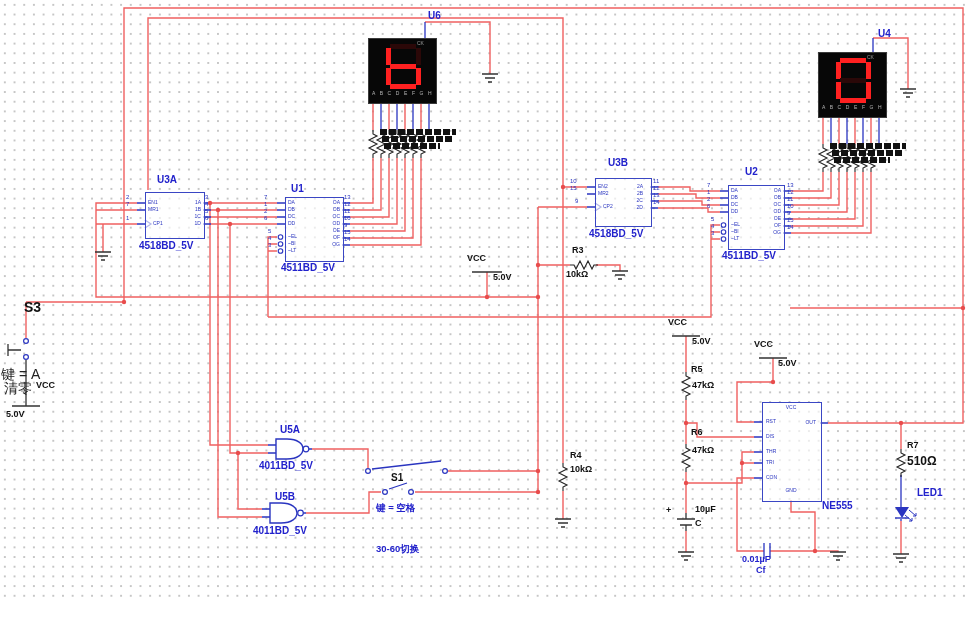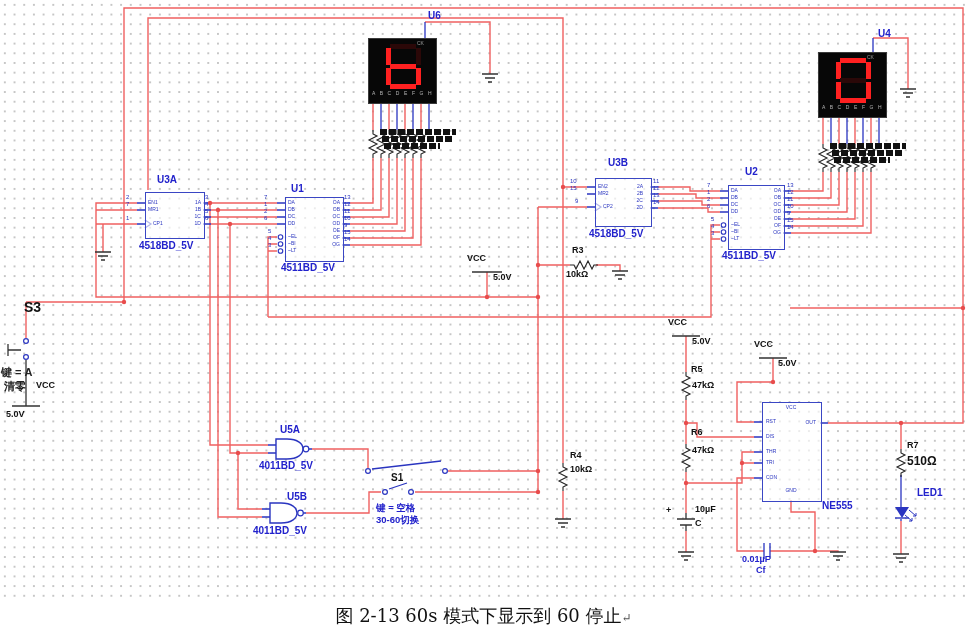--- a/index.html
+++ b/index.html
@@ -6,21 +6,21 @@
   #stage{position:relative;width:967px;height:637px;background:#fff;overflow:hidden;
          font-family:"Liberation Sans",sans-serif}
   #sheet{position:absolute;left:0;top:0;width:967px;height:598px;
          background-image:radial-gradient(#c6c6c6 0.9px,transparent 1px);
          background-size:9.7px 9.7px}
   svg.layer{position:absolute;left:0;top:0}
   .t{position:absolute;white-space:nowrap;line-height:1}
   .bl{color:#2222cc;font-weight:bold;font-size:10px}
   .bk{color:#111;font-weight:bold;font-size:10px}
   .pw{color:#111;font-weight:bold;font-size:9px}
-  .cnk{color:#222;font-weight:bold;font-size:11px}
+  .cnk{color:#222;font-weight:normal;font-size:14px}
   .pin{color:#2a35c0;font-size:5px}
   .num{color:#2a35c0;font-size:6px}
   .ckt{color:#999;font-size:5px}
   .segrow{color:#b5b5b5;font-size:5px;letter-spacing:1.6px}
   .chip{position:absolute;border:1.5px solid #3a46c4;background:rgba(255,255,255,.65)}
   .disp{position:absolute;background:#070707;border:1px solid #3a3a3a}
   .seg{position:absolute;background:#2b0808}
   .hit{position:absolute}
   .cap{position:absolute;left:0;top:604px;width:967px;text-align:center;
        font-family:"DejaVu Serif",serif;font-size:18px;color:#111}
@@ -230,21 +230,21 @@
   <div class="t bl" style="left:139px;top:241px">4518BD_5V</div>
   <div class="t bl" style="left:291px;top:184px">U1</div>
   <div class="t bl" style="left:281px;top:263px">4511BD_5V</div>
   <div class="t bl" style="left:608px;top:158px">U3B</div>
   <div class="t bl" style="left:589px;top:229px">4518BD_5V</div>
   <div class="t bl" style="left:745px;top:167px">U2</div>
   <div class="t bl" style="left:722px;top:251px">4511BD_5V</div>
 
   <div class="t bl" style="left:280px;top:425px">U5A</div>
   <div class="t bl" style="left:259px;top:461px">4011BD_5V</div>
-  <div class="t bl" style="left:287px;top:492px">U5B</div>
+  <div class="t bl" style="left:275px;top:492px">U5B</div>
   <div class="t bl" style="left:253px;top:526px">4011BD_5V</div>
 
   <div class="t bl" style="left:822px;top:501px">NE555</div>
 
   <div class="t bk" style="left:572px;top:246px;font-size:9px">R3</div>
   <div class="t bk" style="left:566px;top:270px;font-size:9px">10kΩ</div>
   <div class="t bk" style="left:570px;top:451px;font-size:9px">R4</div>
   <div class="t bk" style="left:570px;top:465px;font-size:9px">10kΩ</div>
   <div class="t bk" style="left:691px;top:365px;font-size:9px">R5</div>
   <div class="t bk" style="left:692px;top:381px;font-size:9px">47kΩ</div>
@@ -259,21 +259,21 @@
   <div class="t bl" style="left:742px;top:555px;font-size:9px">0.01µF</div>
   <div class="t bl" style="left:756px;top:566px;font-size:9px">Cf</div>
 
   <div class="t bl" style="left:917px;top:488px">LED1</div>
 
   <div class="t bk" style="left:24px;top:300px;font-size:14px">S3</div>
   <div class="t cnk" style="left:1px;top:367px">键 = A</div>
   <div class="t cnk" style="left:4px;top:381px">清零</div>
   <div class="t bk" style="left:391px;top:473px">S1</div>
   <div class="t bl" style="left:376px;top:503px;font-size:9.5px">键 = 空格</div>
-  <div class="t bl" style="left:376px;top:515px;font-size:9.5px">30-60切换</div>
+  <div class="t bl" style="left:376px;top:544px;font-size:9.5px">30-60切换</div>
 
   <div class="t pw" style="left:467px;top:254px">VCC</div>
   <div class="t pw" style="left:493px;top:273px">5.0V</div>
   <div class="t pw" style="left:668px;top:318px">VCC</div>
   <div class="t pw" style="left:692px;top:337px">5.0V</div>
   <div class="t pw" style="left:754px;top:340px">VCC</div>
   <div class="t pw" style="left:778px;top:359px">5.0V</div>
   <div class="t pw" style="left:36px;top:381px">VCC</div>
   <div class="t pw" style="left:6px;top:410px">5.0V</div>
 
@@ -367,16 +367,13 @@
 
   <div class="t pin" style="left:762px;top:405px;width:58px;text-align:center">VCC</div>
   <div class="t pin" style="left:766px;top:419px">RST</div>
   <div class="t pin" style="left:766px;top:434px">DIS</div>
   <div class="t pin" style="left:766px;top:449px">THR</div>
   <div class="t pin" style="left:766px;top:460px">TRI</div>
   <div class="t pin" style="left:766px;top:475px">CON</div>
   <div class="t pin" style="left:762px;top:488px;width:58px;text-align:center">GND</div>
   <div class="t pin" style="left:796px;top:420px;width:20px;text-align:right">OUT</div>
 
-  <div class="cap">
-    <span>图 2-13 60s 模式下显示到 60 停止</span><span class="capmark">↵</span>
-  </div>
 </div>
 
 </body></html>

